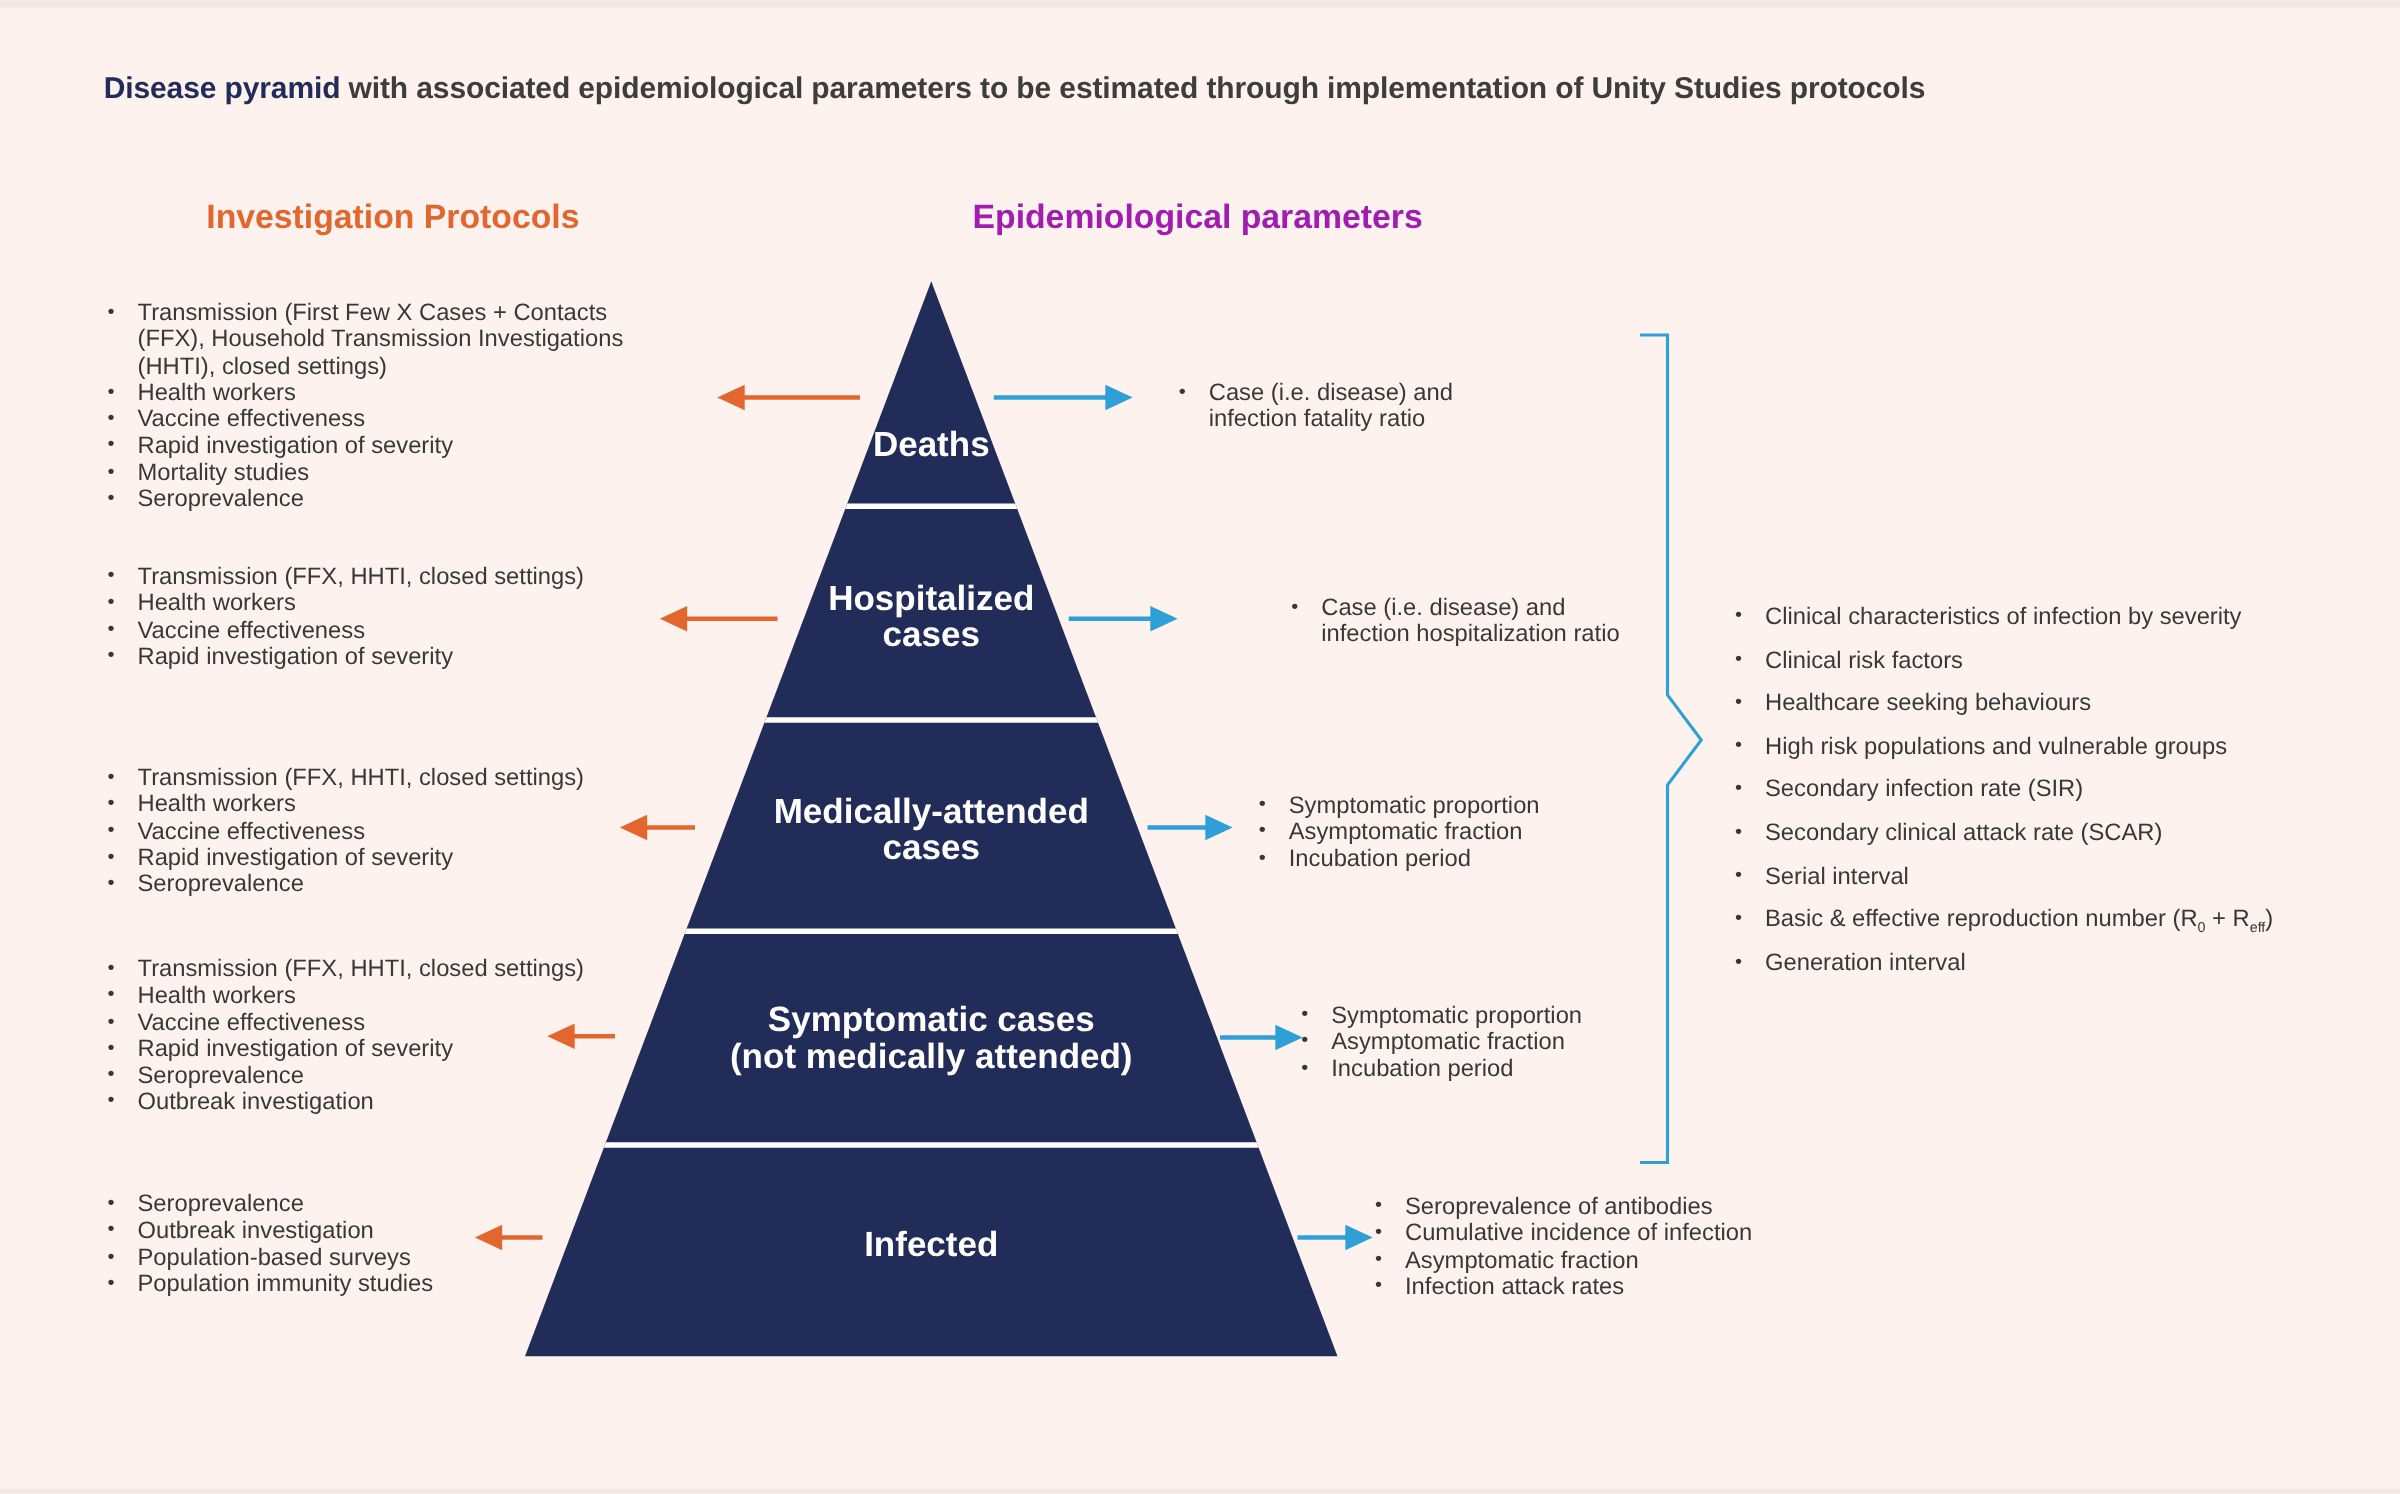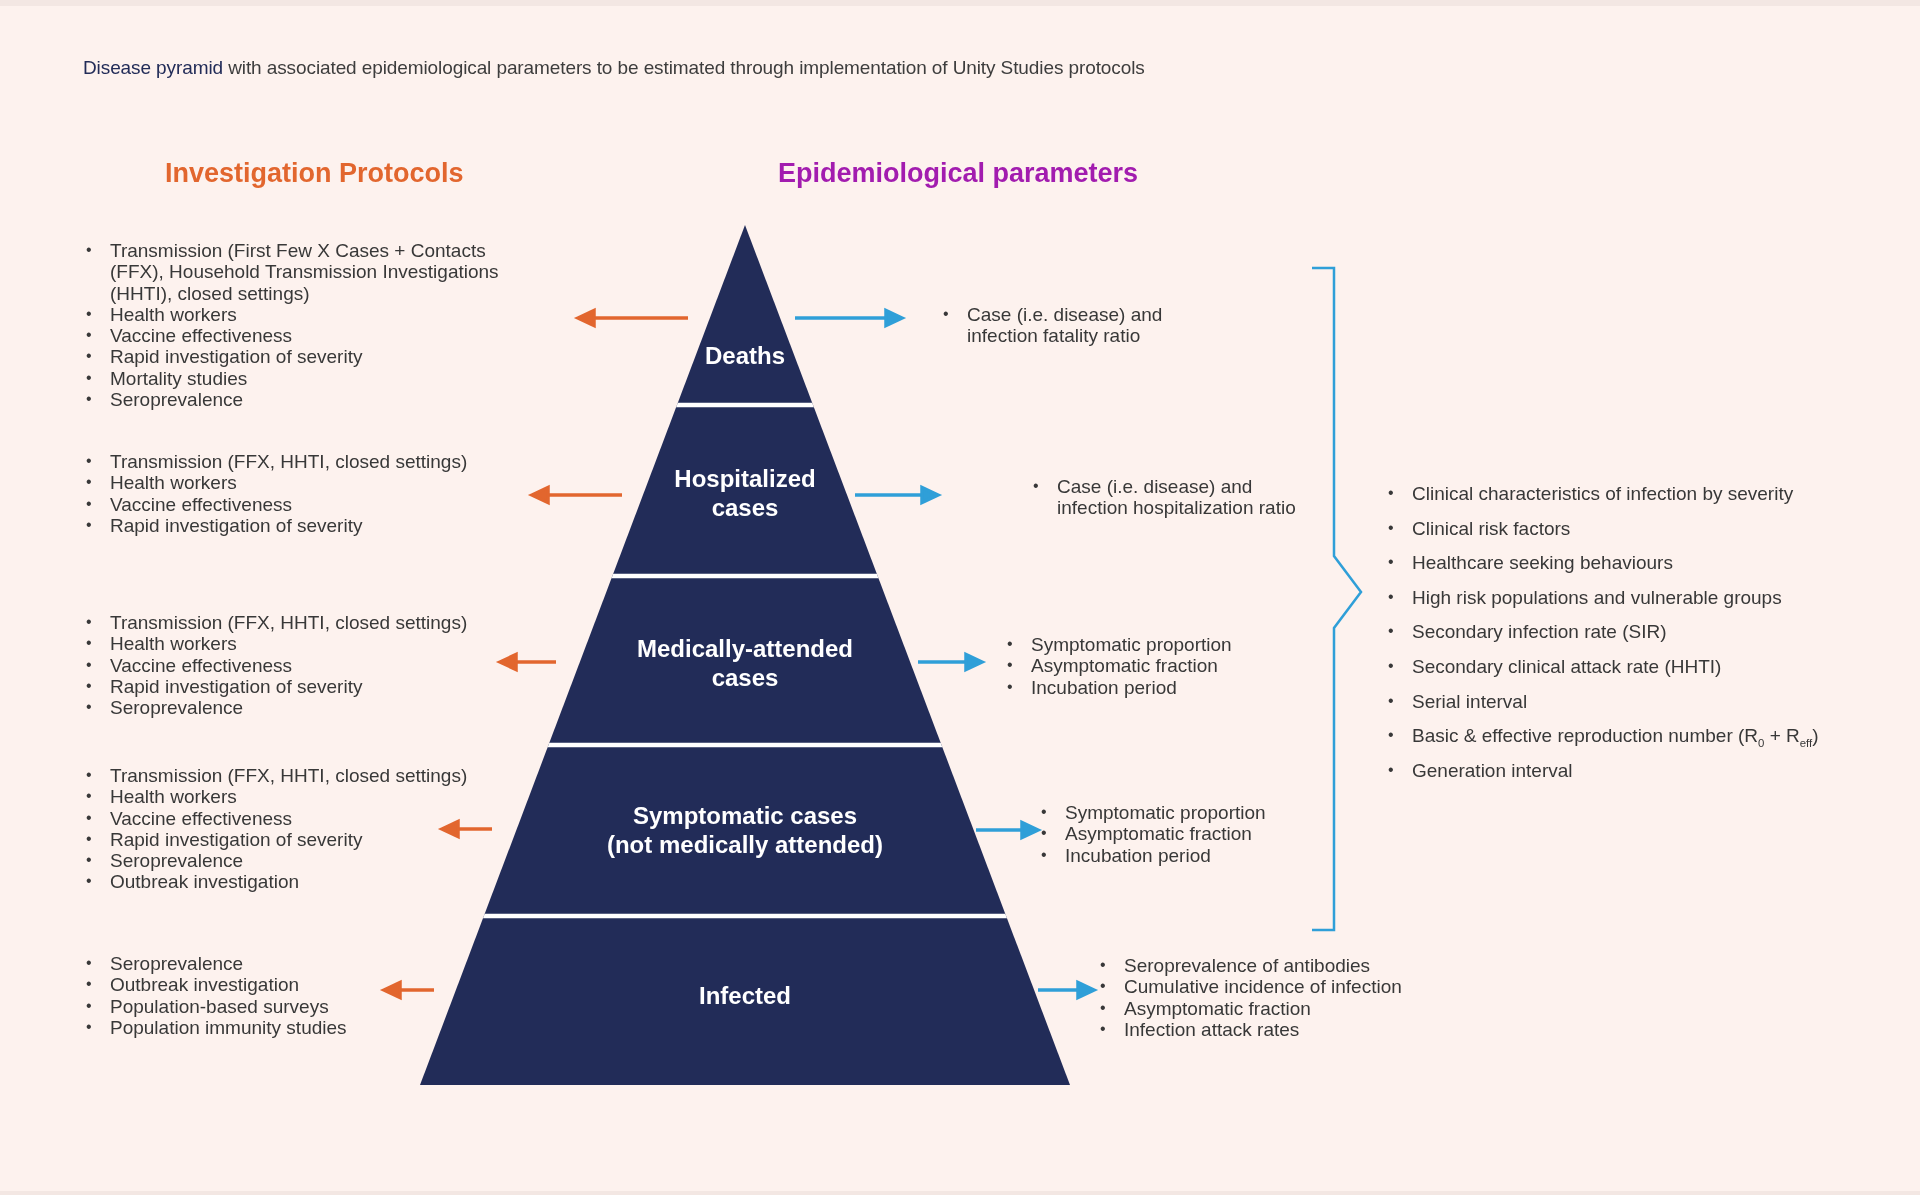--- a/index.html
+++ b/index.html
@@ -6,40 +6,40 @@
   .canvas{
     position:relative;width:1920px;height:1195px;overflow:hidden;
     background:#fdf2ee;
     font-family:"Liberation Sans","DejaVu Sans",sans-serif;
     color:#3a3a3a;
   }
   .canvas::before{content:"";position:absolute;left:0;top:0;right:0;height:6px;background:rgba(60,40,40,0.05);}
   .canvas::after{content:"";position:absolute;left:0;bottom:0;right:0;height:4px;background:rgba(60,40,40,0.05);}
   .fig-title{
     position:absolute;left:83px;top:57px;width:1600px;
-    font-size:19px;font-weight:normal;color:#3d3d3d;letter-spacing:-0.1px;
+    font-size:24px;font-weight:bold;color:#3d3d3d;letter-spacing:-0.1px;
   }
   .t-hl{color:#222c58;}
   .col-header{position:absolute;top:158px;font-size:27px;font-weight:bold;}
   .col-header.orange{left:165px;color:#e2662e;}
   .col-header.blue{left:778px;color:#a21caf;}
   .overlay-svg{position:absolute;left:0;top:0;}
   ul.blist{
     list-style:none;margin:0;padding:0;position:absolute;
     font-size:19px;line-height:21.3px;color:#383838;
   }
   ul.blist li{position:relative;padding-left:30px;margin:0;}
   ul.blist li::before{
     content:"\2022";position:absolute;left:6px;top:-1px;font-size:16px;color:#383838;
   }
   ul.spaced li{margin-bottom:13.6px;}
   sub{vertical-align:sub;font-size:0.6em;line-height:0;}
   .pyr-label{
     position:absolute;left:745px;transform:translate(-50%,-50%);
-    color:#ffffff;font-weight:bold;font-size:24px;line-height:29px;
+    color:#ffffff;font-weight:bold;font-size:28px;line-height:29px;
     text-align:center;white-space:pre-line;width:360px;
   }
   
   #lp-0{left:80px;top:240px;width:450px;}
   #lp-1{left:80px;top:451px;width:450px;}
   #lp-2{left:80px;top:612px;width:450px;}
   #lp-3{left:80px;top:765px;width:450px;}
   #lp-4{left:80px;top:953px;width:450px;}
   
   #rp-0{left:937px;top:304px;width:240px;}
@@ -198,19 +198,19 @@
       <li>Asymptomatic fraction</li>
       <li>Infection attack rates</li>
     </ul>
 
   <ul class="blist spaced" id="grouped">
       <li>Clinical characteristics of infection by severity</li>
       <li>Clinical risk factors</li>
       <li>Healthcare seeking behaviours</li>
       <li>High risk populations and vulnerable groups</li>
       <li>Secondary infection rate (SIR)</li>
-      <li>Secondary clinical attack rate (HHTI)</li>
+      <li>Secondary clinical attack rate (SCAR)</li>
       <li>Serial interval</li>
       <li>Basic &amp; effective reproduction number (R<sub>0</sub> + R<sub>eff</sub>)</li>
       <li>Generation interval</li>
     </ul>
 
 </div>
 
 </body></html>

